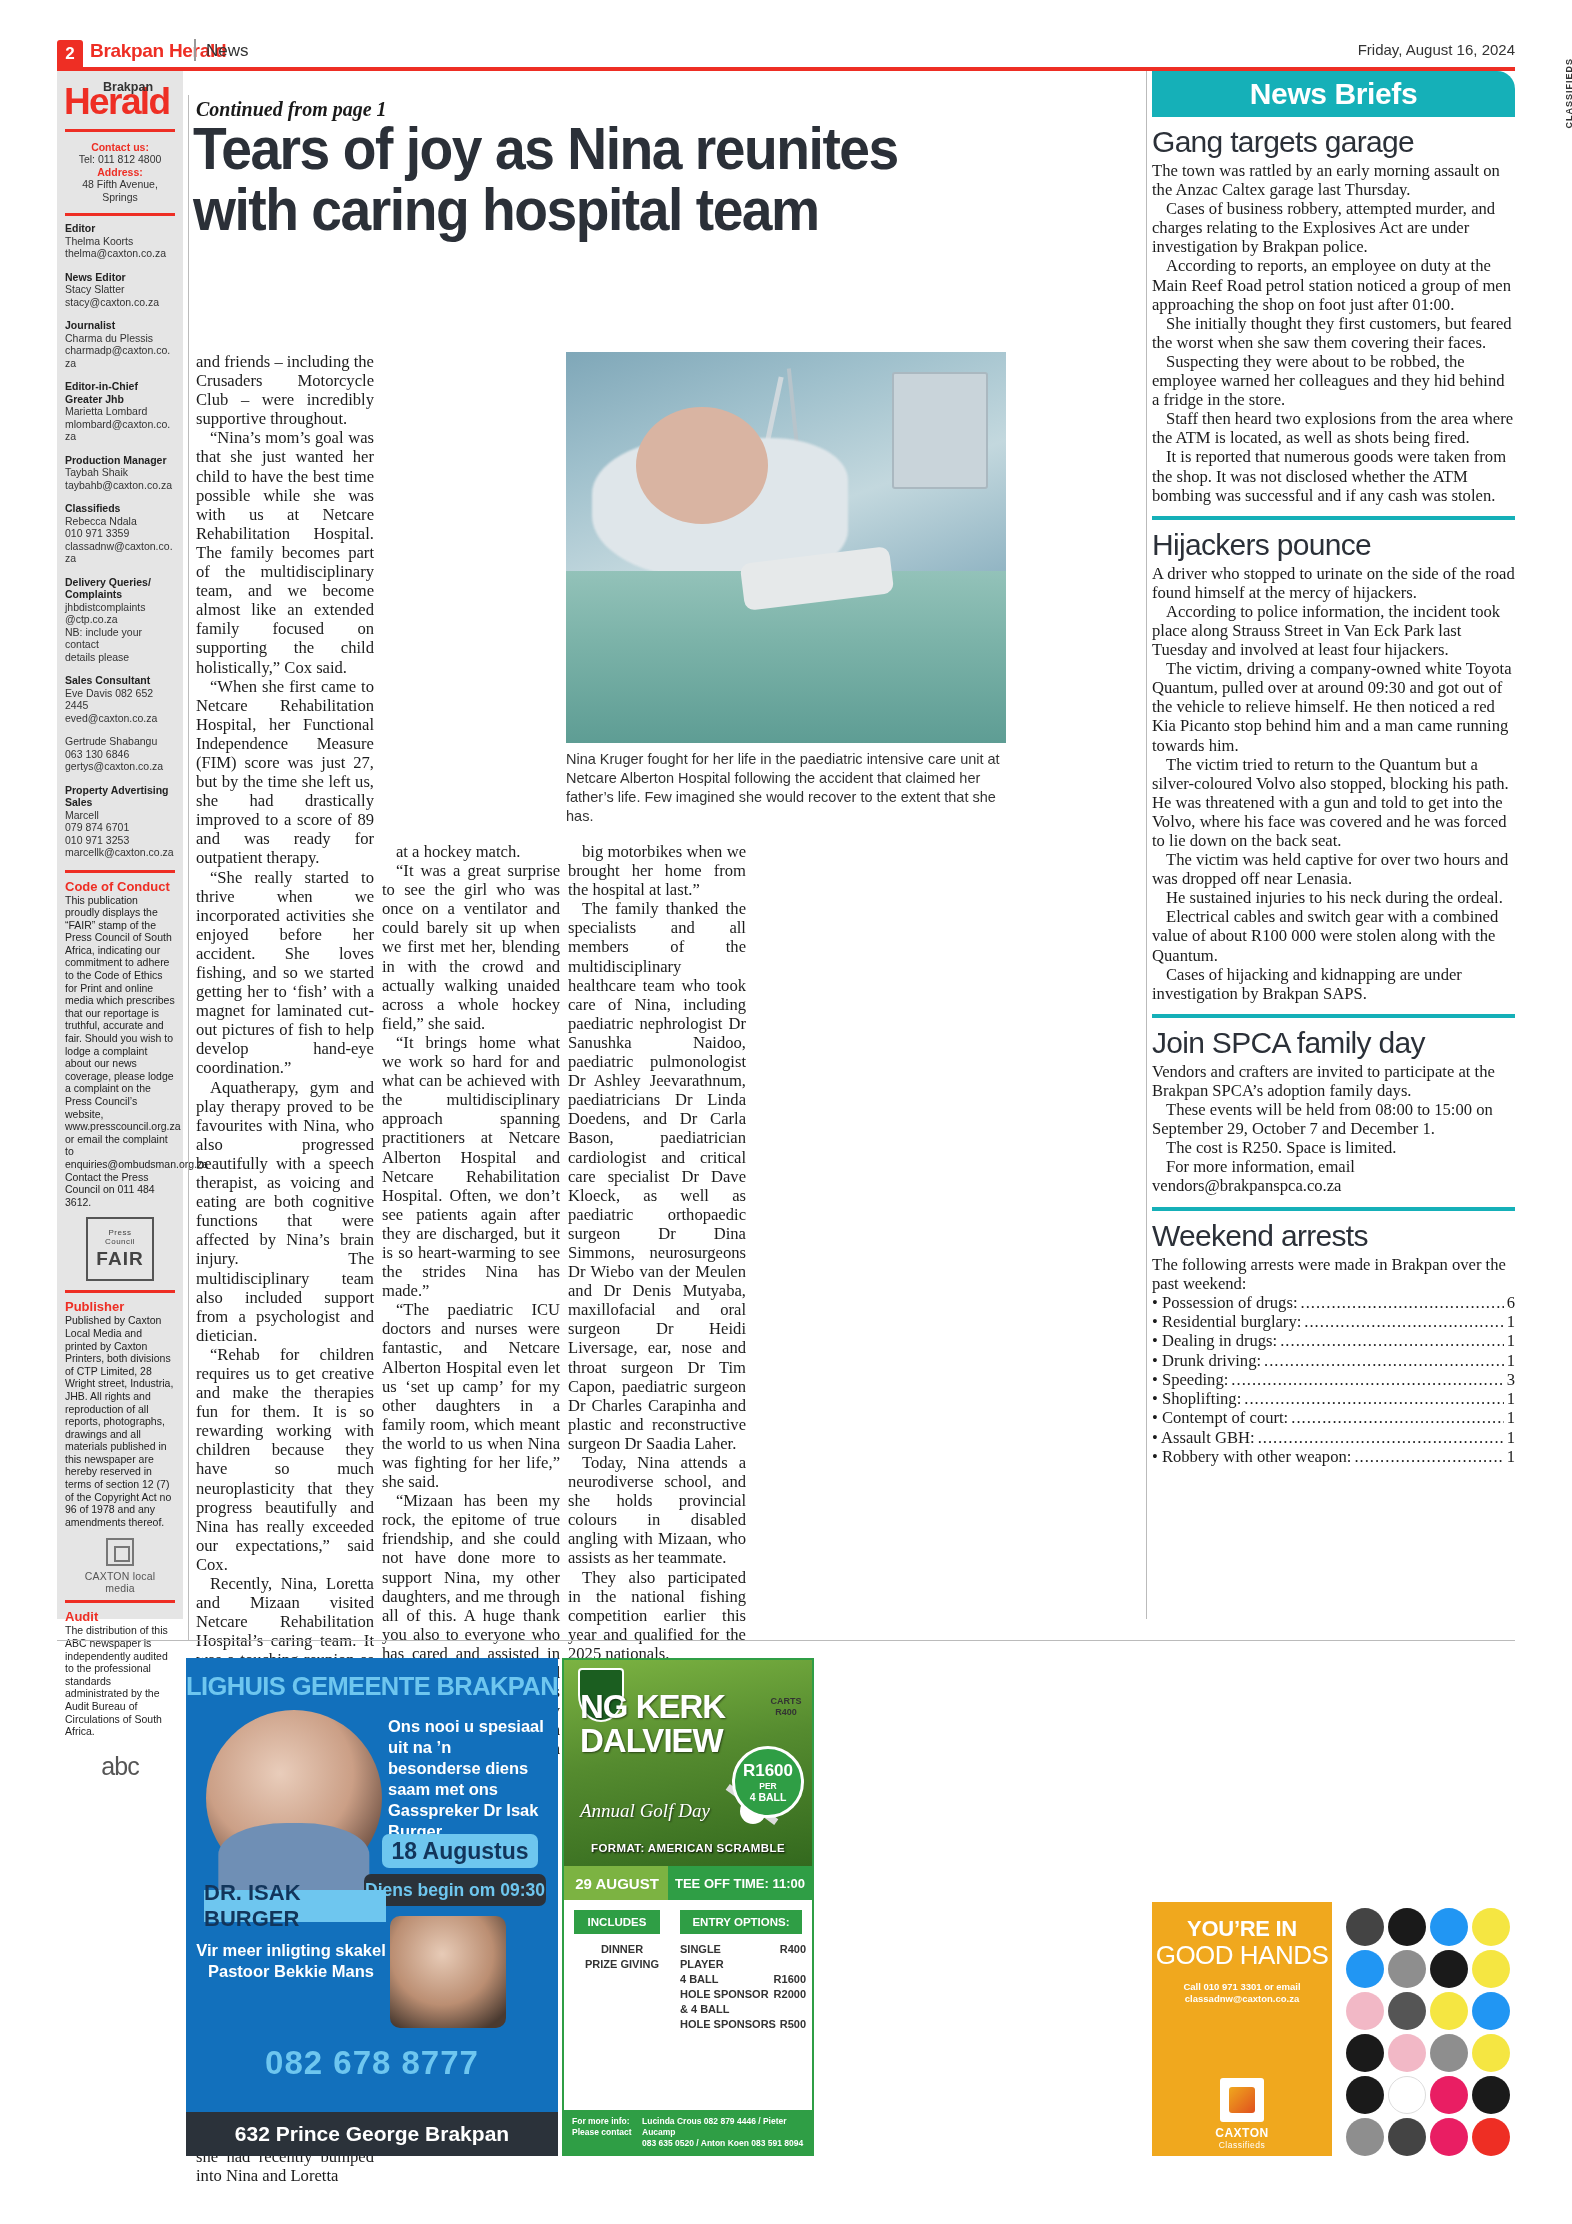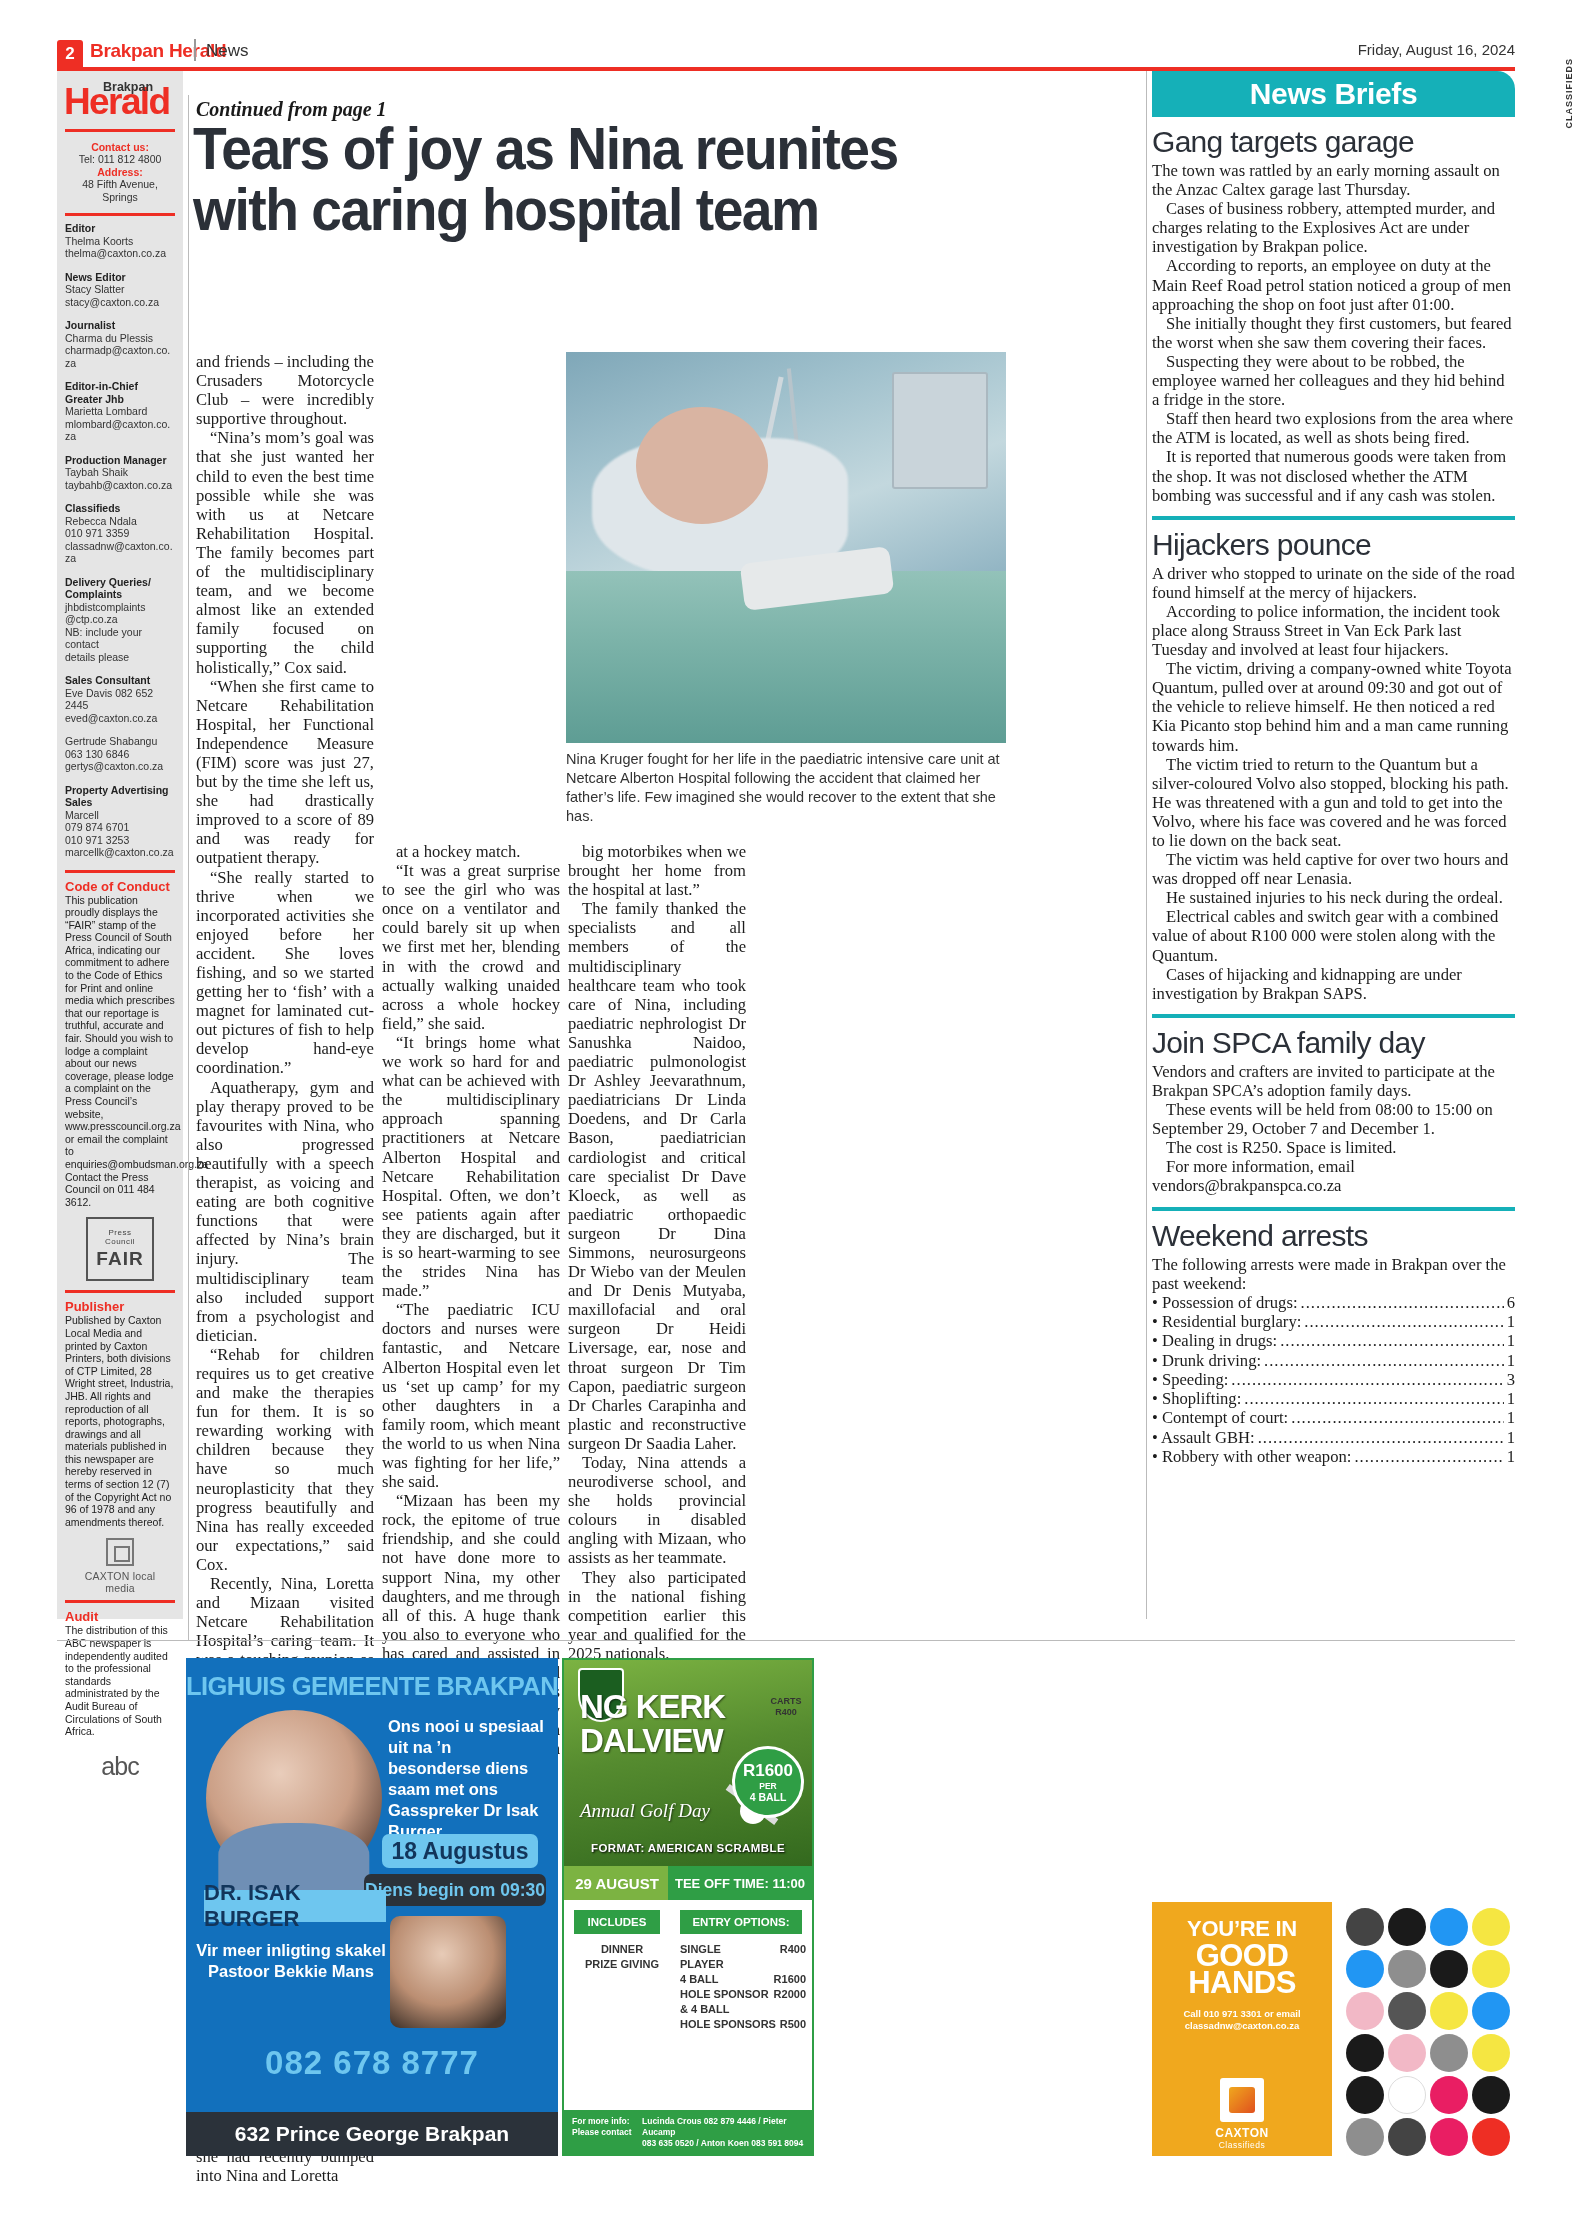--- a/index.html
+++ b/index.html
@@ -217,21 +217,21 @@
     font-weight:bold;display:flex;align-items:center;justify-content:center;}
   .gf-list{position:absolute;font-size:11px;font-weight:bold;color:#333;line-height:15px;}
   .gf-foot{position:absolute;left:0;bottom:0;width:248px;height:44px;background:#2f9e45;
     color:#fff;font-size:8.5px;line-height:11px;padding:6px 8px;font-weight:bold;display:flex;}
 
   .ad-hands {
     position:absolute; left:1152px; top:1902px; width:180px; height:254px;
     background:#f0a81e; overflow:hidden;
   }
   .hd-t1{color:#fff;font-size:22px;font-weight:bold;text-align:center;margin-top:14px;letter-spacing:-.3px;}
-  .hd-t2{color:#fff;font-size:31px;font-weight:bold;text-align:center;line-height:27px;letter-spacing:-.5px;}
+  .hd-t2{color:#fff;font-size:26px;font-weight:normal;text-align:center;line-height:27px;letter-spacing:-.5px;}
   .hd-call{color:#fff;font-size:9.5px;font-weight:bold;text-align:center;margin-top:12px;line-height:12px;}
   .hd-cax{position:absolute;left:0;bottom:6px;width:180px;text-align:center;}
   .hd-sq{width:44px;height:44px;background:#fff;margin:0 auto 4px auto;position:relative;border-radius:3px;}
   .hd-sq:after{content:"";position:absolute;left:9px;top:9px;width:26px;height:26px;
     background:linear-gradient(135deg,#f0a81e 0%,#e0501e 100%);border-radius:3px;}
   .hd-cx1{font-size:12px;font-weight:bold;color:#fff;letter-spacing:.5px;}
   .hd-cx2{font-size:8.5px;color:#fff;letter-spacing:.5px;}
 
   .ad-dots {
     position:absolute; left:1340px; top:1902px; width:176px; height:254px;
@@ -371,21 +371,21 @@
     <div class="tube2"></div>
     <div class="pillow"></div>
     <div class="head"></div>
     <div class="bedrail"></div>
     <div class="arm"></div>
   </div>
   <div class="caption">Nina Kruger fought for her life in the paediatric intensive care unit at Netcare Alberton Hospital following the accident that claimed her father’s life. Few imagined she would recover to the extent that she has.</div>
 
   <div class="bodycol" id="art-col1" style="left:196px; top:352px; width:178px; height:1275px;">
       <p class="noind">and friends – including the Crusaders Motorcycle Club – were incredibly supportive throughout.</p>
-      <p>“Nina’s mom’s goal was that she just wanted her child to even the best time possible while she was with us at Netcare Rehabilitation Hospital. The family becomes part of the multidisciplinary team, and we become almost like an extended family focused on supporting the child holistically,” Cox said.</p>
+      <p>“Nina’s mom’s goal was that she just wanted her child to have the best time possible while she was with us at Netcare Rehabilitation Hospital. The family becomes part of the multidisciplinary team, and we become almost like an extended family focused on supporting the child holistically,” Cox said.</p>
       <p>“When she first came to Netcare Rehabilitation Hospital, her Functional Independence Measure (FIM) score was just 27, but by the time she left us, she had drastically improved to a score of 89 and was ready for outpatient therapy.</p>
       <p>“She really started to thrive when we incorporated activities she enjoyed before her accident. She loves fishing, and so we started getting her to ‘fish’ with a magnet for laminated cut-out pictures of fish to help develop hand-eye coordination.”</p>
       <p>Aquatherapy, gym and play therapy proved to be favourites with Nina, who also progressed beautifully with a speech therapist, as voicing and eating are both cognitive functions that were affected by Nina’s brain injury. The multidisciplinary team also included support from a psychologist and dietician.</p>
       <p>“Rehab for children requires us to get creative and make the therapies fun for them. It is so rewarding working with children because they have so much neuroplasticity that they progress beautifully and Nina has really exceeded our expectations,” said Cox.</p>
       <p>Recently, Nina, Loretta and Mizaan visited Netcare Rehabilitation Hospital’s caring team. It was a touching reunion as Nina and Namile embraced, with tears of joy from the nurse when she saw how her former patient had improved since leaving the rehabilitation hospital.</p>
       <p>Nina and Namile have remained “as close as finger and nail” and have remained in regular contact since her discharge.</p>
       <p>“To see Nina walking by herself now makes me so happy. When she left, she was still using the wheelchair, and she was such a good patient, although sometimes she was cheeky if she didn’t want to do her therapy,” said Namile, with Nina holding her hand tightly.</p>
       <p>Carstens remarked that she had recently bumped into Nina and Loretta</p>
     </div>
   <div class="bodycol" id="art-col2" style="left:382px; top:842px; width:178px; height:790px;">

